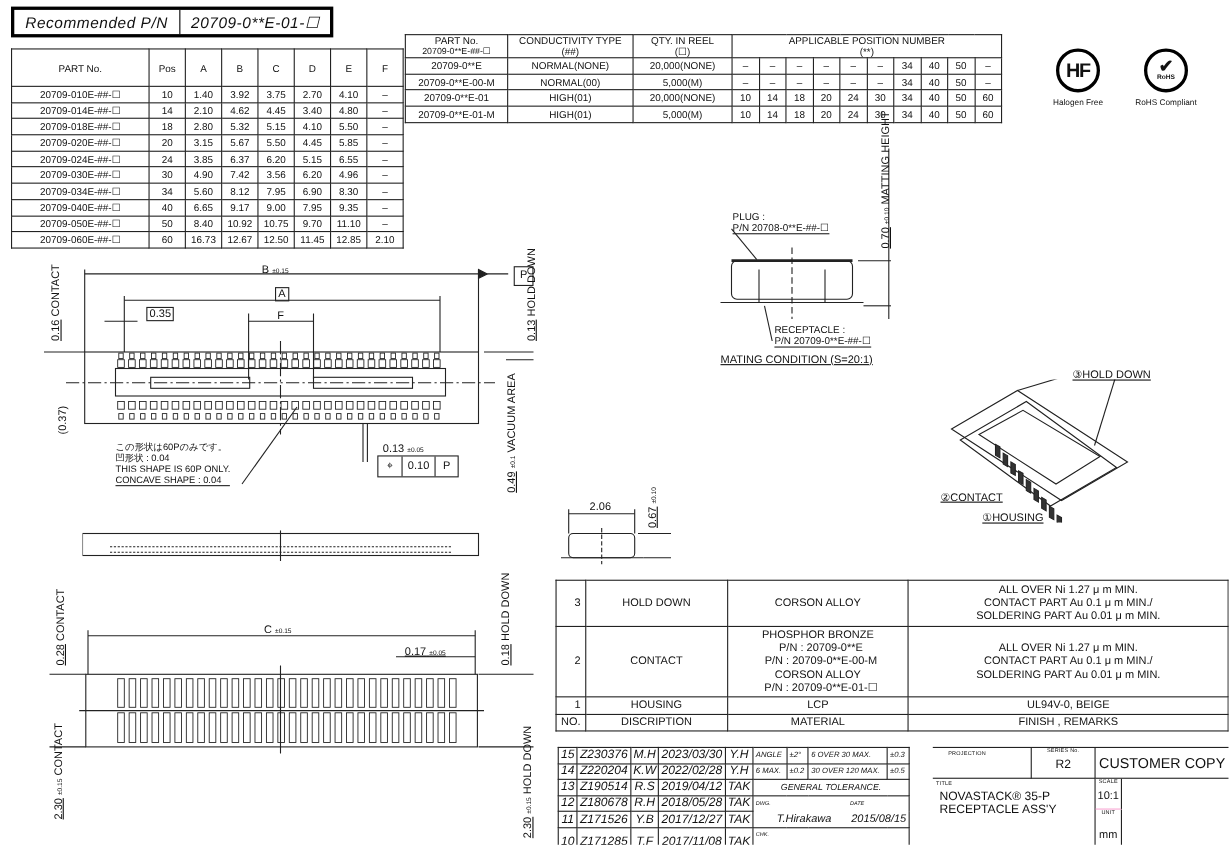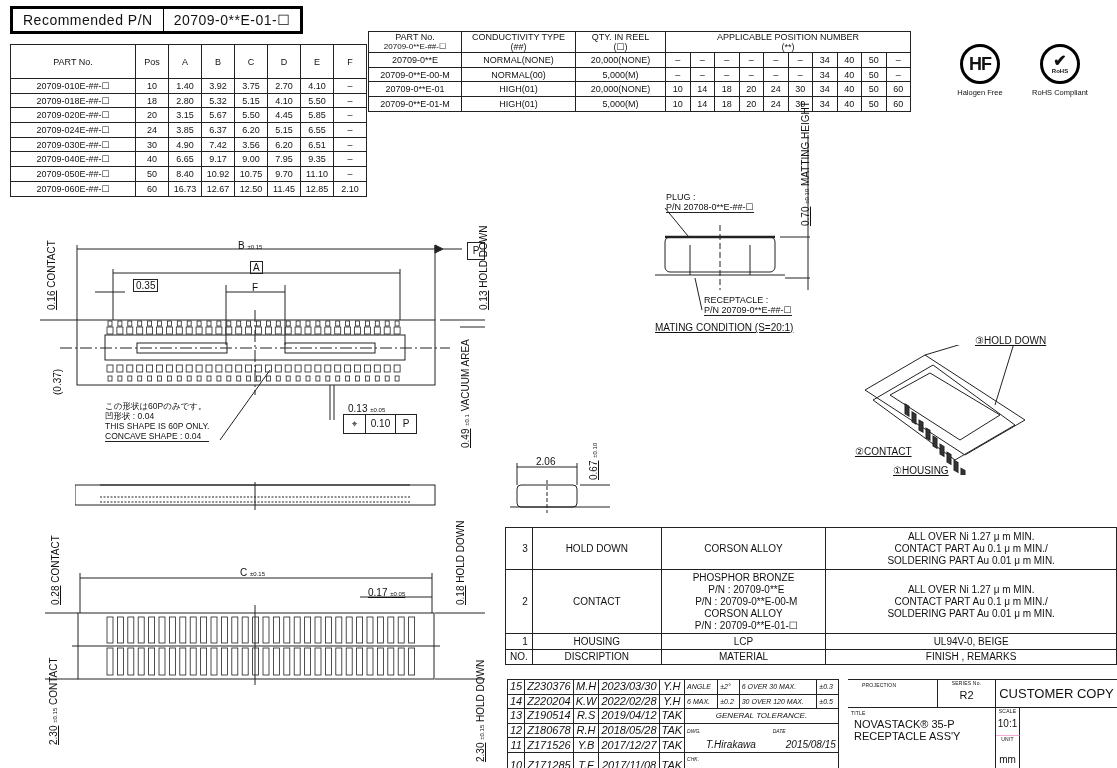--- a/index.html
+++ b/index.html
@@ -3,21 +3,21 @@
 <meta charset="utf-8">
 <style>
   * { box-sizing: border-box; margin: 0; padding: 0; }
   body { width: 1117px; height: 768px; background: #ffffff; position: relative; overflow: hidden;
          font-family: "Liberation Sans", sans-serif; color: #111; }
   .abs { position: absolute; }
   table { border-collapse: collapse; }
   td, th { border: 1px solid #222; font-weight: normal; text-align: center; white-space: nowrap; }
 
   
-  .rec { left: 10px; top: 6px; height: 28px; border: 3px solid #000; display: flex; align-items: center; font-size: 14px; letter-spacing: 0.5px; }
+  .rec { left: 10px; top: 6px; height: 28px; border: 3px solid #000; display: flex; align-items: center; font-size: 14px; letter-spacing: 0.5px; font-style: italic; }
   .rec span { padding: 0 10px; height: 100%; display: flex; align-items: center; }
   .rec .lbl { border-right: 1px solid #000; }
 
   
   .dimtbl { left: 10px; top: 44px; font-size: 9px; }
   .dimtbl th { height: 34px; font-size: 9px; }
   .dimtbl td { height: 14.7px; padding: 0 3px; }
   .dimtbl .pn { width: 125px; }
   .dimtbl .c { width: 33px; }
 
@@ -75,20 +75,30 @@
         <td>20709-010E-##-☐</td>
         <td>10</td>
         <td>1.40</td>
         <td>3.92</td>
         <td>3.75</td>
         <td>2.70</td>
         <td>4.10</td>
         <td>–</td>
       </tr>
       <tr>
+        <td>20709-014E-##-☐</td>
+        <td>14</td>
+        <td>2.10</td>
+        <td>4.62</td>
+        <td>4.45</td>
+        <td>3.40</td>
+        <td>4.80</td>
+        <td>–</td>
+      </tr>
+      <tr>
         <td>20709-018E-##-☐</td>
         <td>18</td>
         <td>2.80</td>
         <td>5.32</td>
         <td>5.15</td>
         <td>4.10</td>
         <td>5.50</td>
         <td>–</td>
       </tr>
       <tr>
@@ -111,21 +121,31 @@
         <td>6.55</td>
         <td>–</td>
       </tr>
       <tr>
         <td>20709-030E-##-☐</td>
         <td>30</td>
         <td>4.90</td>
         <td>7.42</td>
         <td>3.56</td>
         <td>6.20</td>
-        <td>6.51</td>
+        <td>4.96</td>
+        <td>–</td>
+      </tr>
+      <tr>
+        <td>20709-034E-##-☐</td>
+        <td>34</td>
+        <td>5.60</td>
+        <td>8.12</td>
+        <td>7.95</td>
+        <td>6.90</td>
+        <td>8.30</td>
         <td>–</td>
       </tr>
       <tr>
         <td>20709-040E-##-☐</td>
         <td>40</td>
         <td>6.65</td>
         <td>9.17</td>
         <td>9.00</td>
         <td>7.95</td>
         <td>9.35</td>
@@ -669,21 +689,21 @@
         <td>2019/04/12</td>
         <td>TAK</td>
         <td colspan="4" style="font-size: 8px;">GENERAL TOLERANCE.</td>
       </tr>
       <tr>
         <td>12</td>
         <td>Z180678</td>
         <td>R.H</td>
         <td>2018/05/28</td>
         <td>TAK</td>
-        <td class="small" colspan="4" rowspan="2" style="vertical-align: top;"><span style="font-size:5px">DWG.</span><span style="font-size:5px;margin-left:72px">DATE</span><div style="font-size: 10px;"><span style="margin-left:19px">T.Hirakawa</span><span style="margin-left:30px">2015/08/15</span></div></td>
+        <td class="small" colspan="4" rowspan="2" style="vertical-align: top;"><span style="font-size:5px">DWG.</span><span style="font-size:5px;margin-left:72px">DATE</span><div style="font-size: 10px;"><span style="margin-left:19px">T.Hirakawa</span><span style="margin-left:18px">2015/08/15</span></div></td>
       </tr>
       <tr>
         <td>11</td>
         <td>Z171526</td>
         <td>Y.B</td>
         <td>2017/12/27</td>
         <td>TAK</td>
       </tr>
       <tr>
         <td>10</td>

